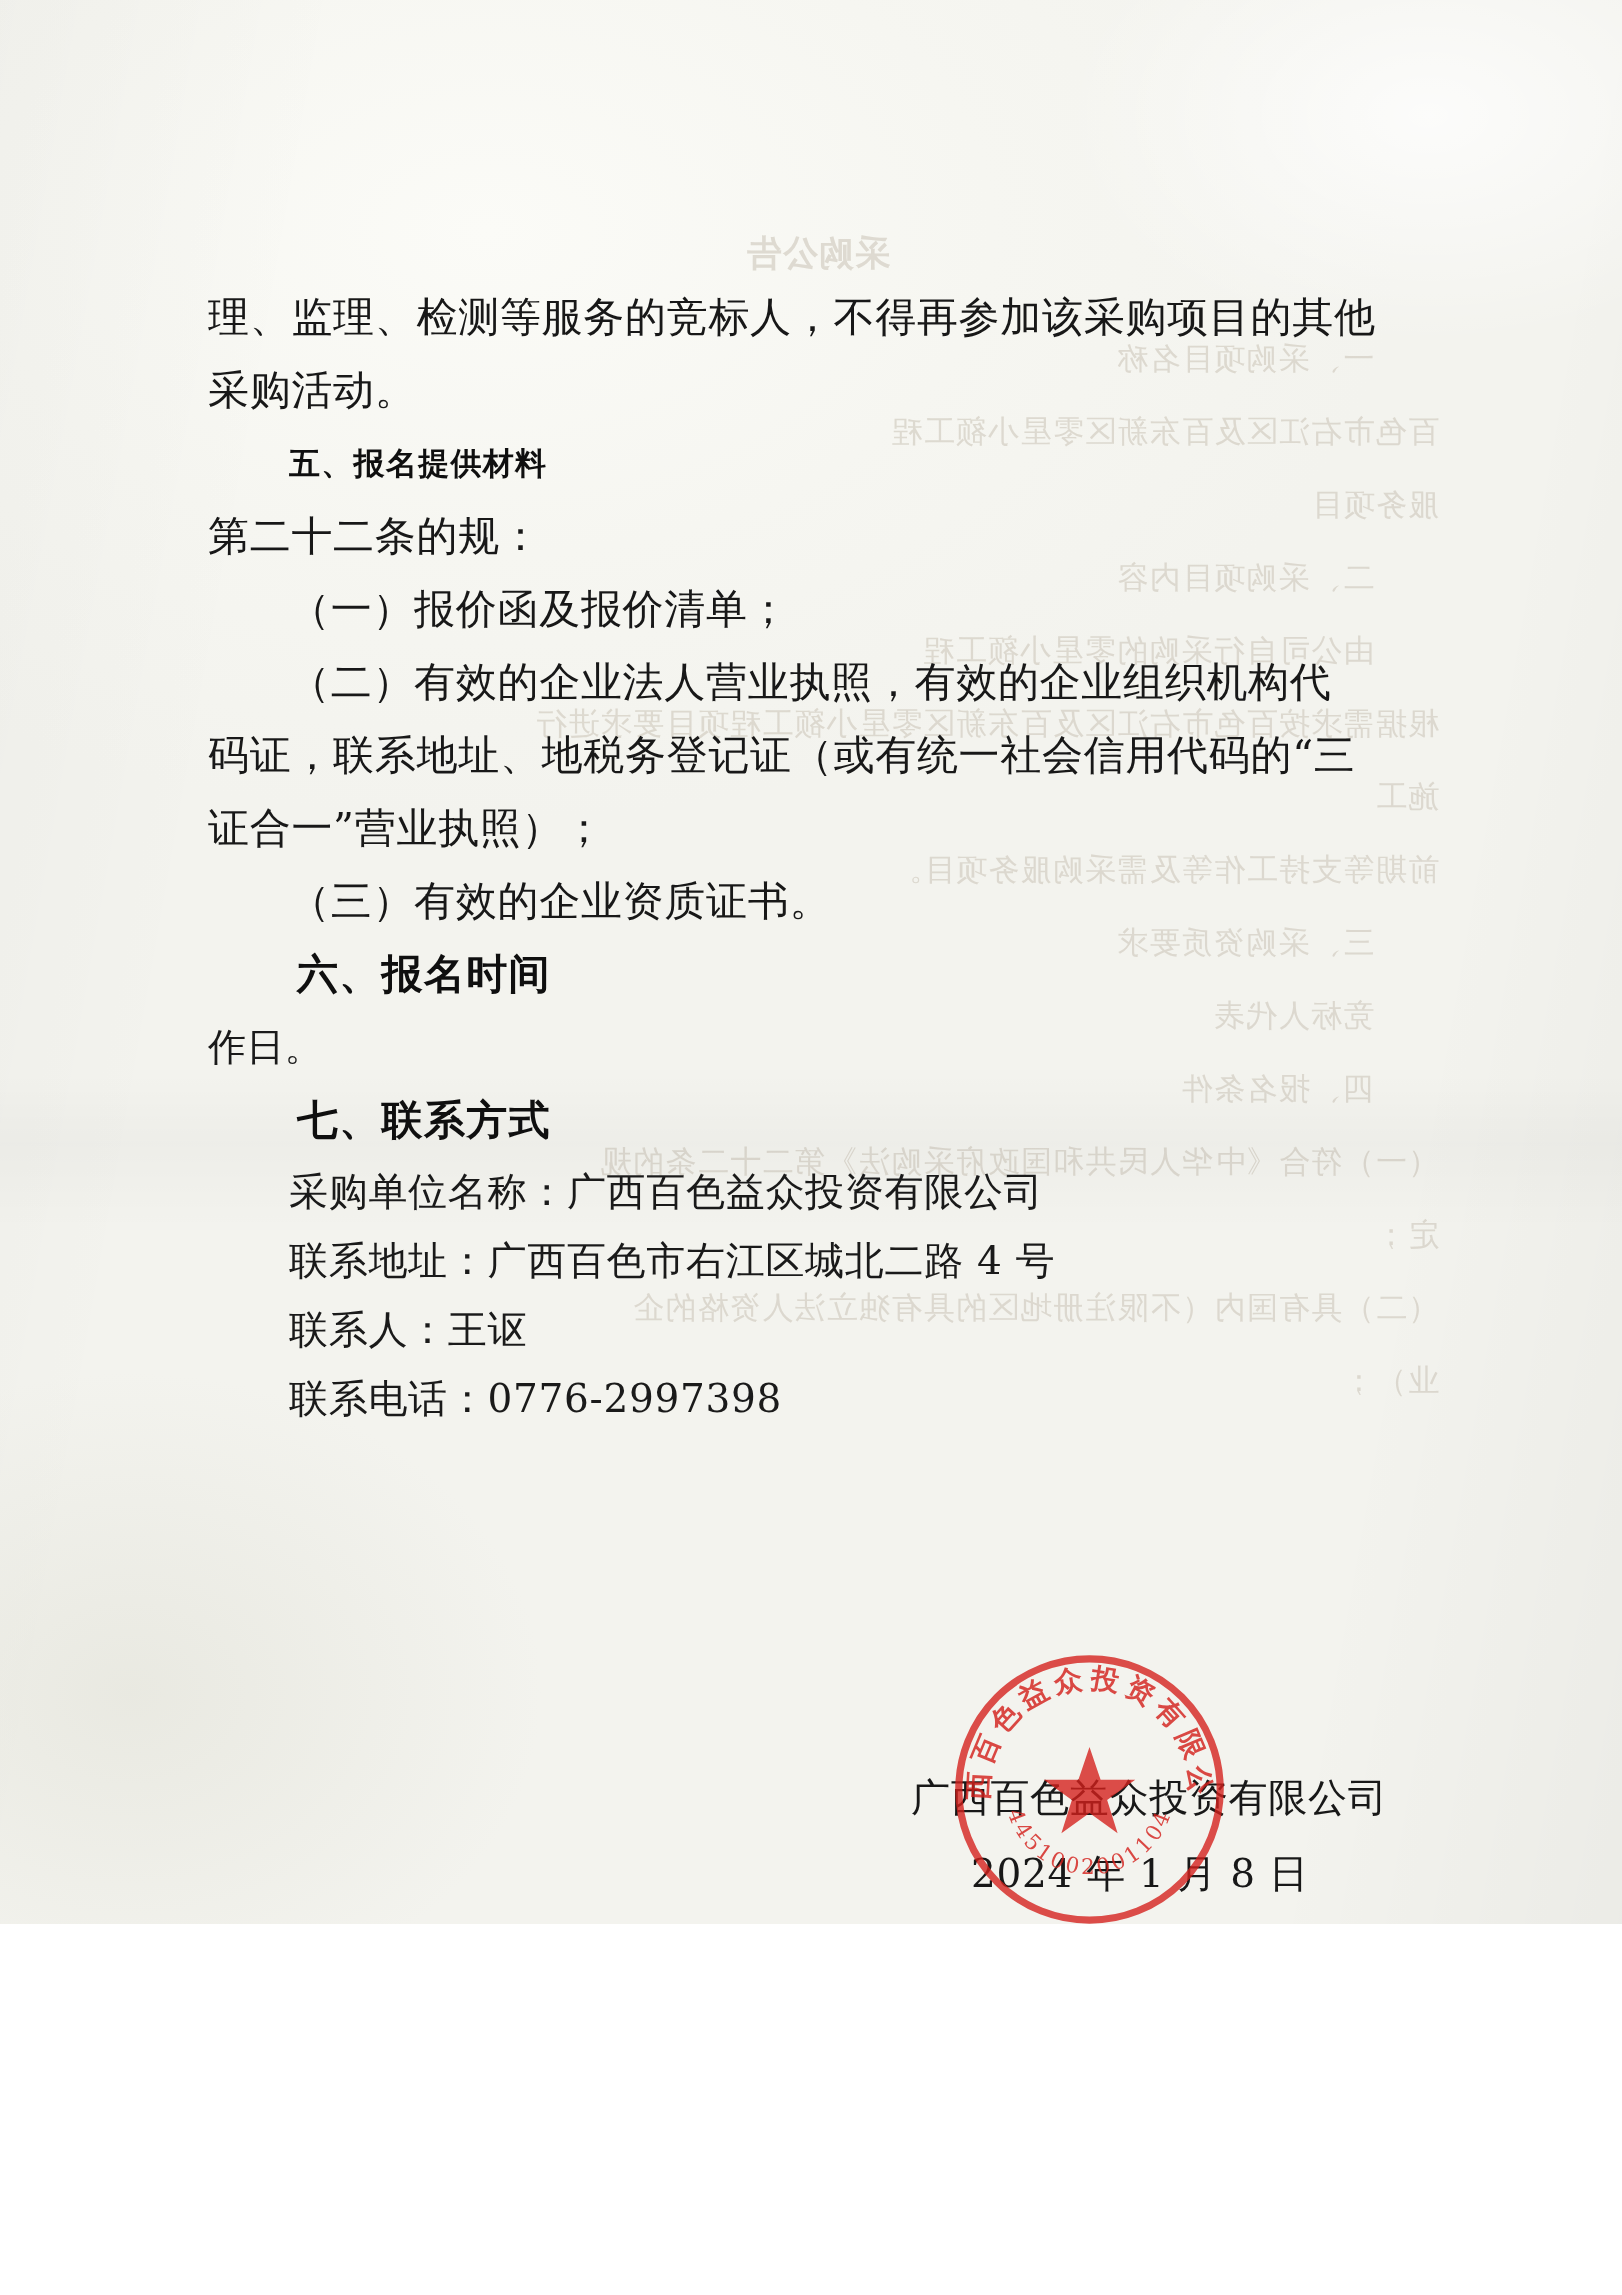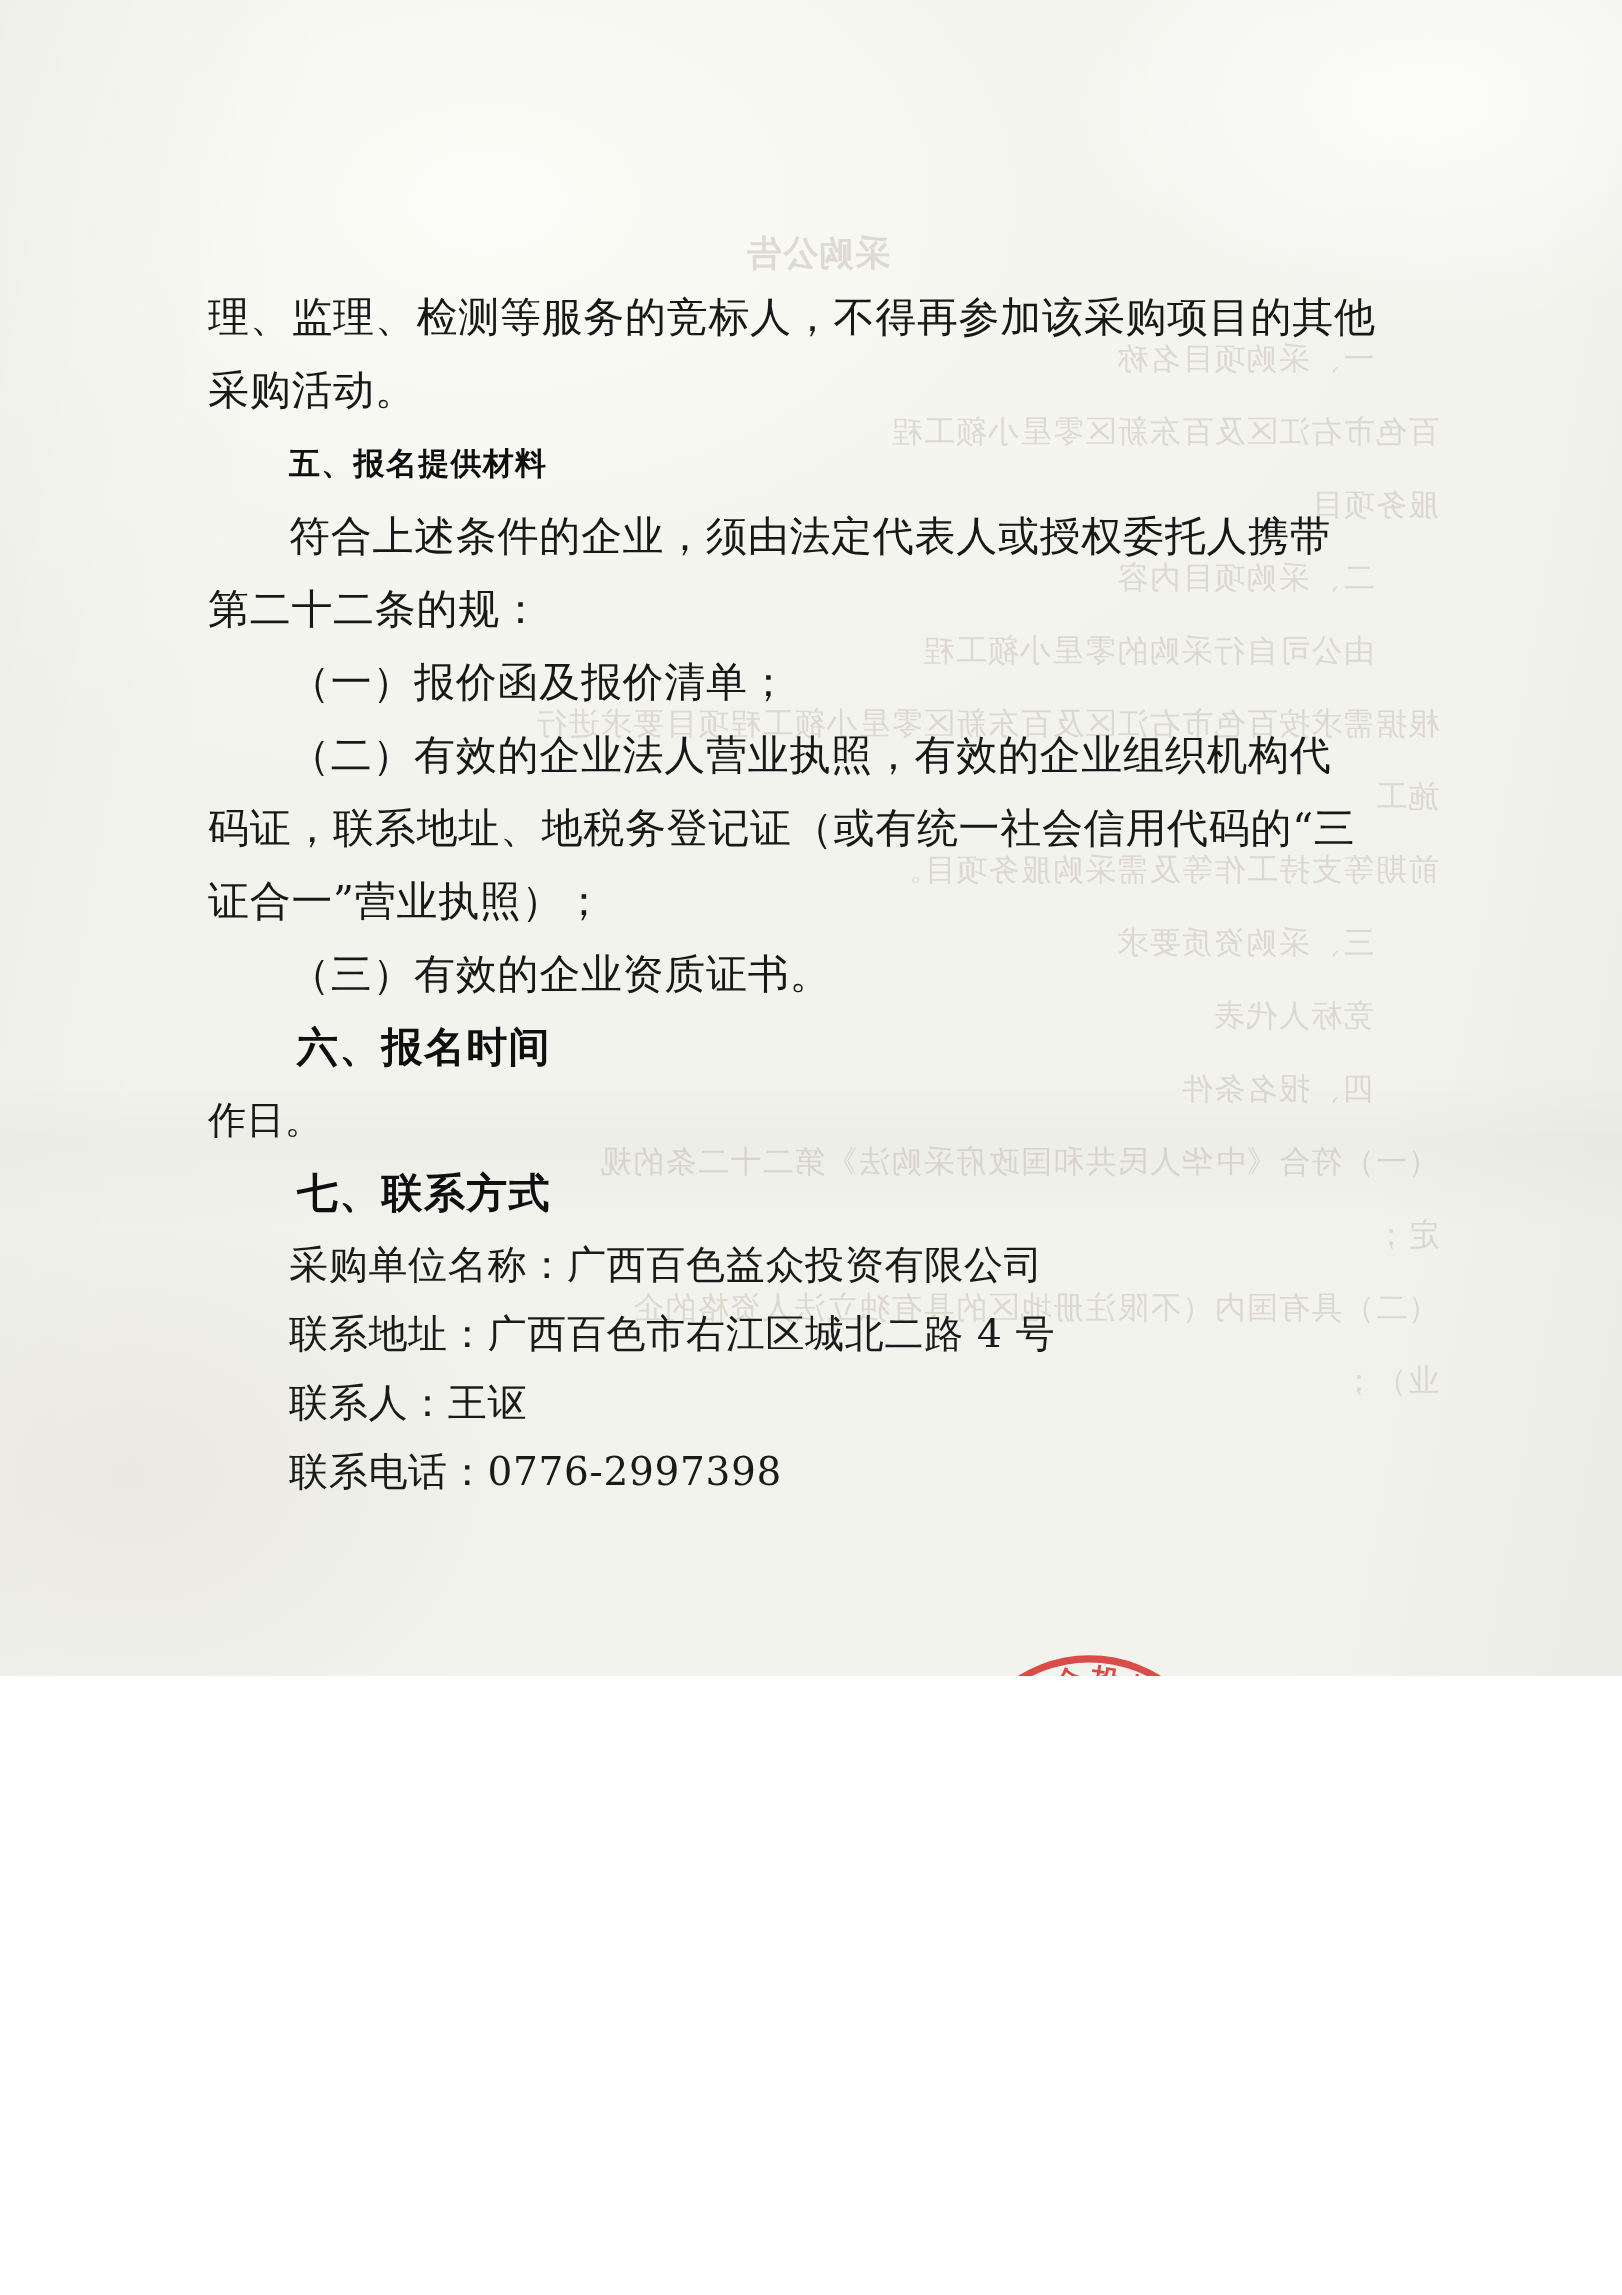--- a/index.html
+++ b/index.html
@@ -3,21 +3,21 @@
 <meta charset="utf-8">
 <style>
   html, body {
     margin: 0;
     padding: 0;
     background: #ffffff;
   }
   .page {
     position: relative;
     width: 1623px;
-    height: 1676px;
+    height: 1924px;
     background:
       radial-gradient(ellipse 916px 589px at 30% 12%, #fbfbf7 0%, #f6f6f1 55%, #f3f3ee 100%),
       linear-gradient(180deg, #fdfdfa 0%, #f5f5f0 40%, #f2f2ec 75%, #eeeee8 100%);
     overflow: hidden;
     font-family: "DejaVu Serif", "Liberation Serif", serif;
     color: #1a1a1a;
   }
   
   .paper-shade {
     position: absolute;
@@ -170,21 +170,20 @@
 
   <div class="paper-shade"></div>
   <div class="paper-fold"></div>
 
   <div class="content">
 
     <div class="line">理、监理、检测等服务的竞标人，不得再参加该采购项目的其他</div>
     <div class="line">采购活动。</div>
 
     <div class="heading">五、报名提供材料</div>
-    <div class="line indent">符合上述条件的企业，须由法定代表人或授权委托人携带</div>
     <div class="line">第二十二条的规：</div>
 
     <div class="line indent">（一）报价函及报价清单；</div>
     <div class="line indent">（二）有效的企业法人营业执照，有效的企业组织机构代</div>
     <div class="line">码证，联系地址、地税务登记证（或有统一社会信用代码的“三</div>
     <div class="line">证合一”营业执照）；</div>
     <div class="line indent">（三）有效的企业资质证书。</div>
 
     <div class="heading-sub">六、报名时间</div>
     <div class="mono-line">作日。</div>

